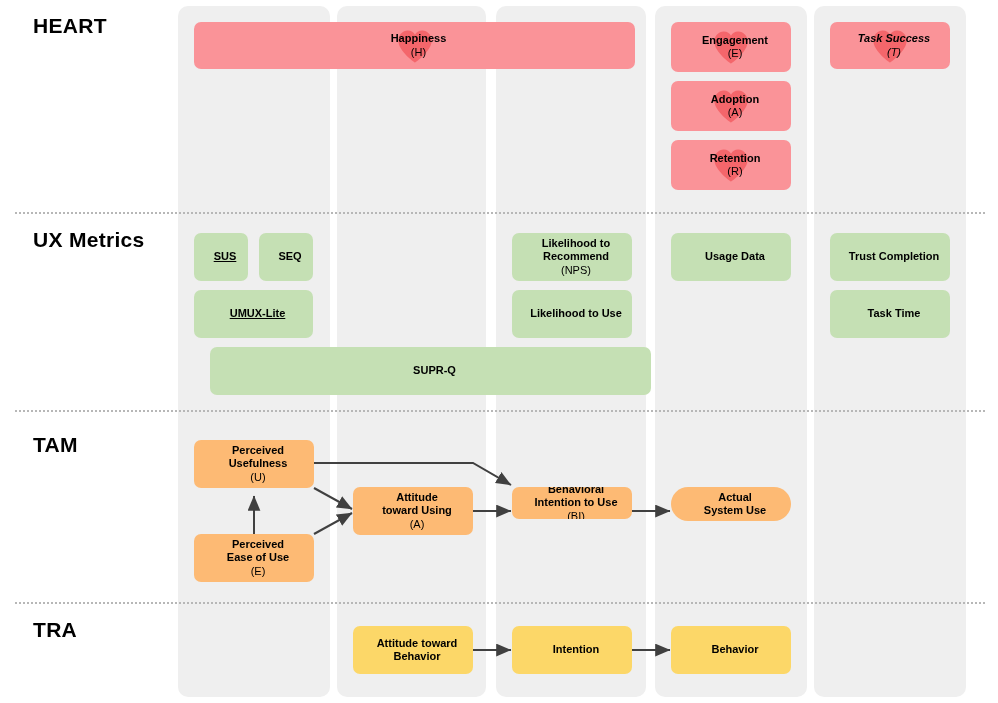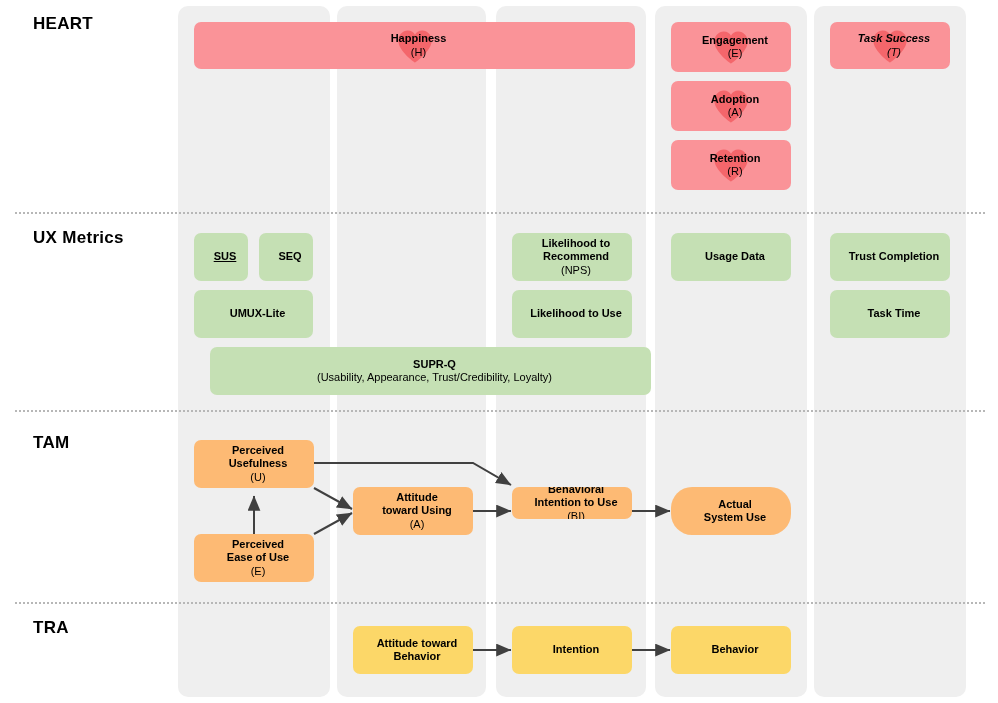--- a/index.html
+++ b/index.html
@@ -26,21 +26,21 @@
     position: absolute;
     left: 15px; right: 13px;
     height: 0;
     border-top: 2px dotted #b7b7b7;
   }
 
   
   .row-label {
     position: absolute;
     left: 33px;
-    font-size: 17px;
+    font-size: 21px;
     font-weight: bold;
     color: #000000;
     letter-spacing: 0.3px;
     white-space: nowrap;
   }
 
   
   .node {
     position: absolute;
     border-radius: 7px;
@@ -153,21 +153,21 @@
         <span class="sub">(T)</span>
       </div>
     </div>
   <div id="nodes-metrics">
       <div class="node green" style="left: 194px; top: 233px; width: 54px; height: 48px; text-decoration: underline;">
         <span class="ttl">SUS</span>
       </div>
       <div class="node green" style="left: 259px; top: 233px; width: 54px; height: 48px;">
         <span class="ttl">SEQ</span>
       </div>
-      <div class="node green" style="left: 194px; top: 290px; width: 119px; height: 48px;">
+      <div class="node green" style="left: 194px; top: 290px; width: 119px; height: 48px; text-decoration: underline;">
         <span class="ttl">UMUX-Lite</span>
       </div>
       <div class="node green" style="left: 512px; top: 233px; width: 120px; height: 48px;">
         <span class="ttl">Likelihood to</span>
         <span class="ttl">Recommend</span>
         <span class="sub">(NPS)</span>
       </div>
       <div class="node green" style="left: 512px; top: 290px; width: 120px; height: 48px;">
         <span class="ttl">Likelihood to Use</span>
       </div>
@@ -175,21 +175,20 @@
         <span class="ttl">Usage Data</span>
       </div>
       <div class="node green" style="left: 830px; top: 233px; width: 120px; height: 48px;">
         <span class="ttl">Trust Completion</span>
       </div>
       <div class="node green" style="left: 830px; top: 290px; width: 120px; height: 48px;">
         <span class="ttl">Task Time</span>
       </div>
       <div class="node green" style="left: 194px; top: 347px; width: 441px; height: 48px; margin-left: 16px;">
         <span class="ttl">SUPR-Q</span>
-        <span class="sub">(Usability, Appearance, Trust/Credibility, Loyalty)</span>
       </div>
     </div>
   <div id="nodes-tam">
       <div class="node blue" style="left: 194px; top: 440px; width: 120px; height: 48px;">
         <span class="ttl">Perceived</span>
         <span class="ttl">Usefulness</span>
         <span class="sub">(U)</span>
       </div>
       <div class="node blue" style="left: 194px; top: 534px; width: 120px; height: 48px;">
         <span class="ttl">Perceived</span>
@@ -199,21 +198,21 @@
       <div class="node blue" style="left: 353px; top: 487px; width: 120px; height: 48px;">
         <span class="ttl">Attitude</span>
         <span class="ttl">toward Using</span>
         <span class="sub">(A)</span>
       </div>
       <div class="node blue" style="left: 512px; top: 487px; width: 120px; height: 32px;">
         <span class="ttl">Behavioral</span>
         <span class="ttl">Intention to Use</span>
         <span class="sub">(BI)</span>
       </div>
-      <div class="node blue" style="left: 671px; top: 487px; width: 120px; height: 48px; border-radius: 21px;">
+      <div class="node blue" style="left: 671px; top: 487px; width: 120px; height: 34px; border-radius: 21px;">
         <span class="ttl">Actual</span>
         <span class="ttl">System Use</span>
       </div>
     </div>
   <div id="nodes-tra">
       <div class="node yellow" style="left: 353px; top: 626px; width: 120px; height: 48px;">
         <span class="ttl">Attitude toward</span>
         <span class="ttl">Behavior</span>
       </div>
       <div class="node yellow" style="left: 512px; top: 626px; width: 120px; height: 48px;">

